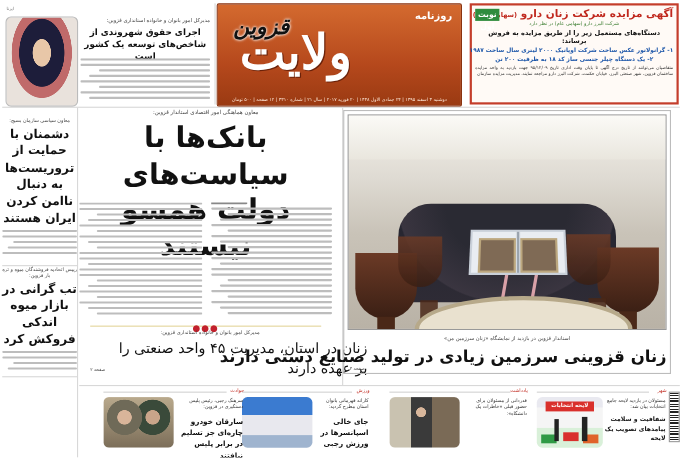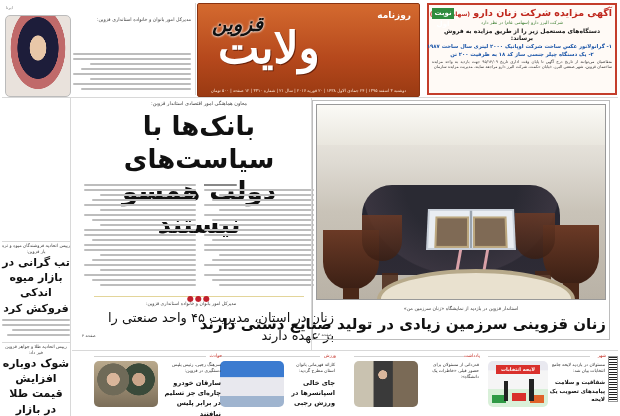--- a/index.html
+++ b/index.html
@@ -26,21 +26,21 @@
 #ad-lead{font-size:6px;font-weight:bold;text-align:center;margin-top:2px}
 .ad-item{font-size:5.3px;font-weight:bold;color:#1b55a8;text-align:center;margin-top:2px;white-space:nowrap}
 #ad-foot{font-size:4px;color:#333;text-align:justify;margin-top:2px;line-height:1.3}
 
 #tl{left:2px;top:3px;width:193px;height:92px}
 #tl-photo{position:absolute;left:3px;top:12px;width:66px;height:82px;border-radius:5px;background:radial-gradient(ellipse at 50% 40%,#e8c7a8 0 18%,#1d1d3a 19% 45%,#c06a6a 46% 60%,#e9e2dc 61%);border:1px solid #bbb}
 #tl-kicker{position:absolute;right:4px;top:14px;font-size:4.8px;color:#444}
 #tl-head{position:absolute;right:4px;top:22px;width:118px;font-size:8px;font-weight:bold;text-align:center;line-height:1.35}
 #tl-tag{position:absolute;left:4px;top:2px;font-size:4px;color:#777}
 
-#main{left:80px;top:98px;width:238px;height:250px}
+#main{left:68px;top:98px;width:238px;height:250px}
 #main-kicker{position:absolute;left:0;right:0;top:2px;font-size:5px;text-align:center;color:#444}
 #main-head{position:absolute;left:0;right:0;top:12px;font-size:26px;font-weight:bold;text-align:center;line-height:1.25}
 #main-dots{position:absolute;left:0;right:0;top:196px;text-align:center;color:#c2202c;font-size:8px;letter-spacing:1px}
 #main-gold{position:absolute;left:14px;right:14px;top:198px;height:1px;background:#e3d59a}
 
 #sub-kicker{left:72px;top:301px;width:238px;font-size:4.6px;text-align:center;color:#444}
 #sub-head{left:72px;top:309px;width:262px;font-size:13px;font-weight:normal;text-align:right;line-height:1.35}
 
 #lc{left:2px;top:98px;width:68px;height:318px}
 .lc-kicker{font-size:4.5px;color:#444;text-align:center;line-height:1.3}
@@ -68,20 +68,21 @@
 .bs-head{position:absolute;right:3px;top:22px;width:66px;font-size:6.6px;font-weight:bold;text-align:right;line-height:1.55}
 #barcode{position:absolute;left:608px;top:356px;width:10px;height:46px;background:repeating-linear-gradient(180deg,#222 0 1px,#fff 1px 2px,#222 2px 3px,#fff 3px 5px);border:1px solid #999}
 </style>
 </head>
 <body>
 
 <div id="tl" class="abs">
   <span id="tl-tag">ایرنا</span>
   <div id="tl-photo"></div>
   <div id="tl-kicker">مدیرکل امور بانوان و خانواده استانداری قزوین:</div>
+  <div id="tl-head">اجرای حقوق شهروندی از شاخص‌های توسعه یک کشور است</div>
   <div class="lines" style="right:4px;top:50px;width:118px;height:40px">
       <i></i>
       <i></i>
       <i></i>
       <i></i>
       <i></i>
       <i></i>
       <i></i>
       <i></i>
     </div>
@@ -101,36 +102,43 @@
   <div id="ad-sub">شرکت البرز دارو (سهامی عام) در نظر دارد</div>
   <div id="ad-lead">دستگاه‌های مستعمل زیر را از طریق مزایده به فروش برساند:</div>
   <div class="ad-item">۱- گرانولاتور عکس ساخت شرکت اوپاتیک ۲۰۰۰ لیتری سال ساخت ۱۹۸۷</div>
   <div class="ad-item">۲- یک دستگاه چیلر جنسی ساز کد ۱۸ به ظرفیت ۲۰۰ تن</div>
   <div id="ad-foot">متقاضیان می‌توانند از تاریخ درج آگهی تا پایان وقت اداری تاریخ ۹۵/۱۲/۰۹ جهت بازدید به واحد مزایده ساختمان قزوین، شهر صنعتی البرز، خیابان حکمت، شرکت البرز دارو مراجعه نمایند. مدیریت مزایده سازمان</div>
 </div>
 
 <div class="sep" style="left:2px;right:2px;top:97px"></div>
 
 <div id="lc" class="abs">
+  <div style="position:absolute;left:0;right:0;top:10px">
+    <div class="lc-kicker">معاون سیاسی سازمان بسیج:</div>
+    <div class="lc-head">دشمنان با حمایت از تروریست‌ها به دنبال ناامن کردن ایران هستند</div>
+    <div class="lines" style="position:relative;height:24px;margin-top:3px">
+        <i></i>
+        <i></i>
+        <i></i>
+        <i></i>
+        <i></i>
+      </div>
+  </div>
   <div class="sep" style="left:0;right:0;top:143px"></div>
   <div style="position:absolute;left:0;right:0;top:145px">
     <div class="lc-kicker">رییس اتحادیه فروشندگان میوه و تره بار قزوین:</div>
     <div class="lc-head">تب گرانی در بازار میوه اندکی فروکش کرد</div>
     <div class="lines" style="position:relative;height:18px;margin-top:3px">
         <i></i>
         <i></i>
         <i></i>
         <i></i>
       </div>
   </div>
   <div class="sep" style="left:0;right:0;top:244px"></div>
-  <div style="position:absolute;left:0;right:0;top:246px">
-    <div class="lc-kicker">رییس اتحادیه طلا و جواهر قزوین خبر داد:</div>
-    <div class="lc-head">شوک دوباره افزایش قیمت طلا در بازار</div>
-  </div>
 </div>
 <div class="vsep" style="left:70px;top:98px;height:318px"></div>
 
 <div id="main" class="abs">
   <div id="main-kicker">معاون هماهنگی امور اقتصادی استاندار قزوین:</div>
   <div id="main-head">
     <div>بانک‌ها با سیاست‌های</div>
     <div>دولت همسو نیستند</div>
   </div>
   <div class="lines" style="right:4px;top:86px;width:110px;height:108px">

